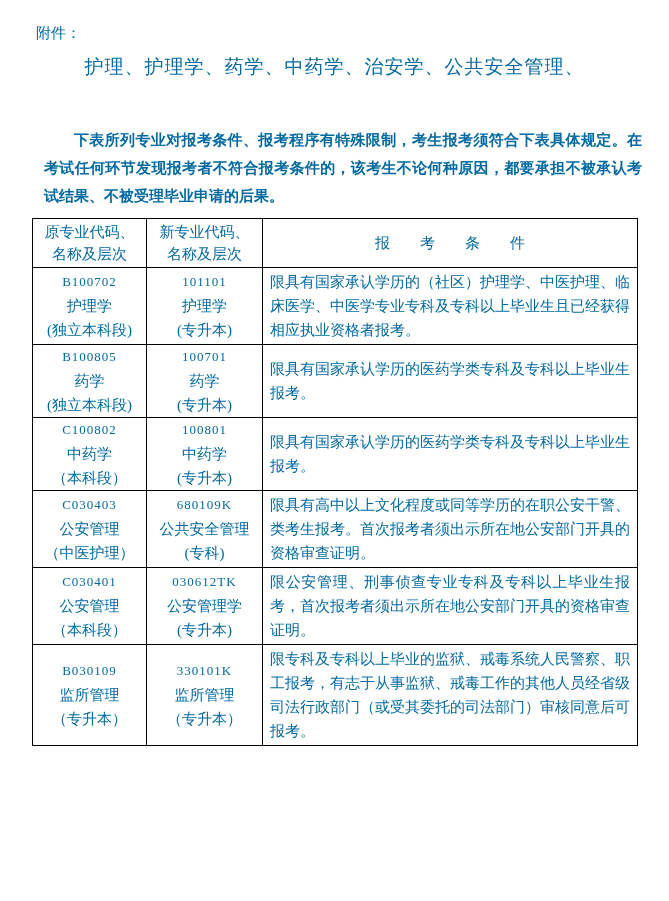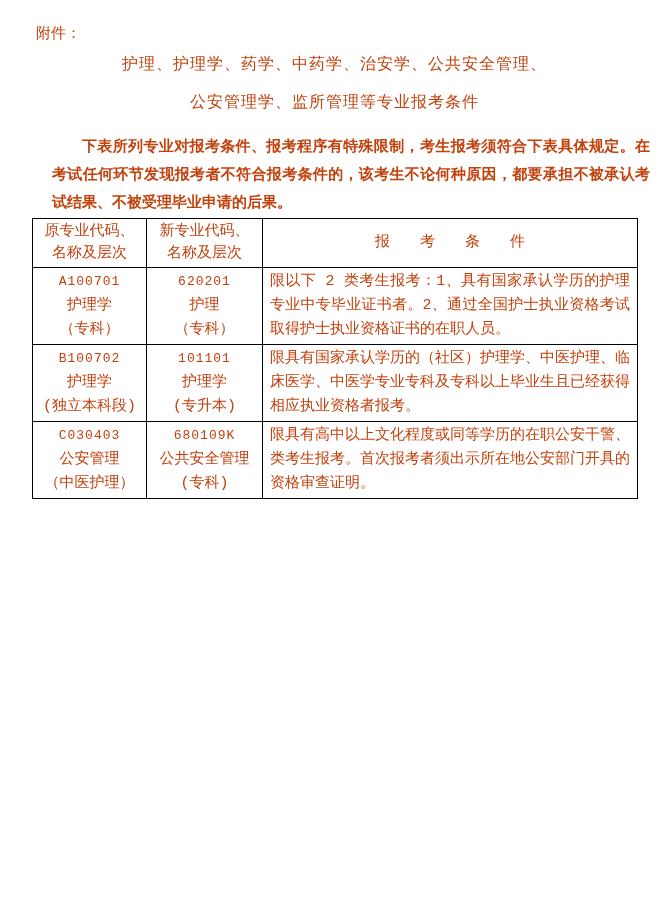--- a/index.html
+++ b/index.html
@@ -1,44 +1,44 @@
 <!DOCTYPE html>
 <html><head>
 <meta charset="utf-8">
 <style>
   html, body { margin: 0; padding: 0; background: #ffffff; }
   .page {
     position: relative;
     width: 669px;
     height: 901px;
     background: #ffffff;
-    color: #c2410c;
-    font-family: Liberation Mono, monospace;
+    color: #0369a1;
+    font-family: Liberation Serif, serif;
     overflow: hidden;
   }
   .attachment {
     position: absolute;
     left: 36px; top: 24px;
     font-size: 15px;
   }
   .title-line1, .title-line2 {
     position: absolute;
     left: 32px; width: 605px;
     text-align: center;
-    font-size: 16px;
+    font-size: 19px;
     letter-spacing: 1px;
     white-space: nowrap;
   }
   .title-line1 { top: 54px; }
   .title-line2 { top: 92px; }
   .intro {
     position: absolute;
     left: 36px; top: 118px;
     width: 598px;
-    margin: 16px;
+    margin: 8px;
     font-size: 15px;
     font-weight: bold;
     line-height: 28px;
     text-indent: 2em;
     text-align: justify;
   }
   table.cond-table {
     position: absolute;
     left: 32px; top: 218px;
     width: 605px;
@@ -85,21 +85,20 @@
   tr.r8 { height: 97px; }
 </style>
 </head>
 <body>
 
 <div class="page">
 
   <div class="attachment">附件：</div>
 
   <div class="title-line1">护理、护理学、药学、中药学、治安学、公共安全管理、</div>
-  <div class="title-line2">公安管理学、监所管理等专业报考条件</div>
 
   <p class="intro">下表所列专业对报考条件、报考程序有特殊限制，考生报考须符合下表具体规定。在考试任何环节发现报考者不符合报考条件的，该考生不论何种原因，都要承担不被承认考试结果、不被受理毕业申请的后果。</p>
 
   <table class="cond-table">
     <colgroup>
       <col style="width:114px">
       <col style="width:116px">
       <col style="width:375px">
     </colgroup>
     <thead>
@@ -109,55 +108,94 @@
           <div>名称及层次</div>
         </th>
         <th>
           <div>新专业代码、</div>
           <div>名称及层次</div>
         </th>
         <th>报　　考　　条　　件</th>
       </tr>
     </thead>
     <tbody>
-      <tr class="r1">
-        <td class="mid">
-          <div class="code">A100701</div>
-          <div>护理学</div>
-          <div>（专科）</div>
-        </td>
-        <td class="mid">
-          <div class="code">620201</div>
-          <div>护理</div>
-          <div>（专科）</div>
-        </td>
-        <td class="cond">限以下 2 类考生报考：1、具有国家承认学历的护理专业中专毕业证书者。2、通过全国护士执业资格考试取得护士执业资格证书的在职人员。</td>
-      </tr>
       <tr class="r2">
         <td class="mid">
           <div class="code">B100702</div>
           <div>护理学</div>
           <div>(独立本科段)</div>
         </td>
         <td class="mid">
           <div class="code">101101</div>
           <div>护理学</div>
           <div>(专升本)</div>
         </td>
         <td class="cond">限具有国家承认学历的（社区）护理学、中医护理、临床医学、中医学专业专科及专科以上毕业生且已经获得相应执业资格者报考。</td>
       </tr>
+      <tr class="r3">
+        <td class="mid">
+          <div class="code">B100805</div>
+          <div>药学</div>
+          <div>(独立本科段)</div>
+        </td>
+        <td class="mid">
+          <div class="code">100701</div>
+          <div>药学</div>
+          <div>(专升本)</div>
+        </td>
+        <td class="cond">限具有国家承认学历的医药学类专科及专科以上毕业生报考。</td>
+      </tr>
+      <tr class="r4">
+        <td class="mid">
+          <div class="code">C100802</div>
+          <div>中药学</div>
+          <div>（本科段）</div>
+        </td>
+        <td class="mid">
+          <div class="code">100801</div>
+          <div>中药学</div>
+          <div>(专升本)</div>
+        </td>
+        <td class="cond">限具有国家承认学历的医药学类专科及专科以上毕业生报考。</td>
+      </tr>
       <tr class="r6">
         <td class="mid">
           <div class="code">C030403</div>
           <div>公安管理</div>
           <div>（中医护理）</div>
         </td>
         <td class="mid">
           <div class="code">680109K</div>
           <div>公共安全管理</div>
           <div>(专科)</div>
         </td>
         <td class="cond">限具有高中以上文化程度或同等学历的在职公安干警、类考生报考。首次报考者须出示所在地公安部门开具的资格审查证明。</td>
       </tr>
+      <tr class="r7">
+        <td class="mid">
+          <div class="code">C030401</div>
+          <div>公安管理</div>
+          <div>（本科段）</div>
+        </td>
+        <td class="mid">
+          <div class="code">030612TK</div>
+          <div>公安管理学</div>
+          <div>(专升本)</div>
+        </td>
+        <td class="cond">限公安管理、刑事侦查专业专科及专科以上毕业生报考，首次报考者须出示所在地公安部门开具的资格审查证明。</td>
+      </tr>
+      <tr class="r8">
+        <td class="mid">
+          <div class="code">B030109</div>
+          <div>监所管理</div>
+          <div>（专升本）</div>
+        </td>
+        <td class="mid">
+          <div class="code">330101K</div>
+          <div>监所管理</div>
+          <div>（专升本）</div>
+        </td>
+        <td class="cond">限专科及专科以上毕业的监狱、戒毒系统人民警察、职工报考，有志于从事监狱、戒毒工作的其他人员经省级司法行政部门（或受其委托的司法部门）审核同意后可报考。</td>
+      </tr>
     </tbody>
   </table>
 
 </div>
 
 </body></html>

